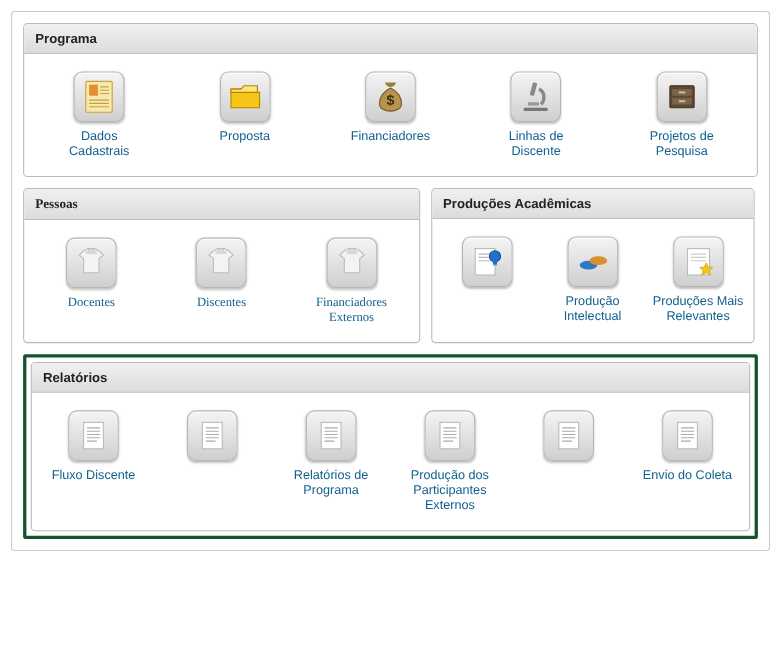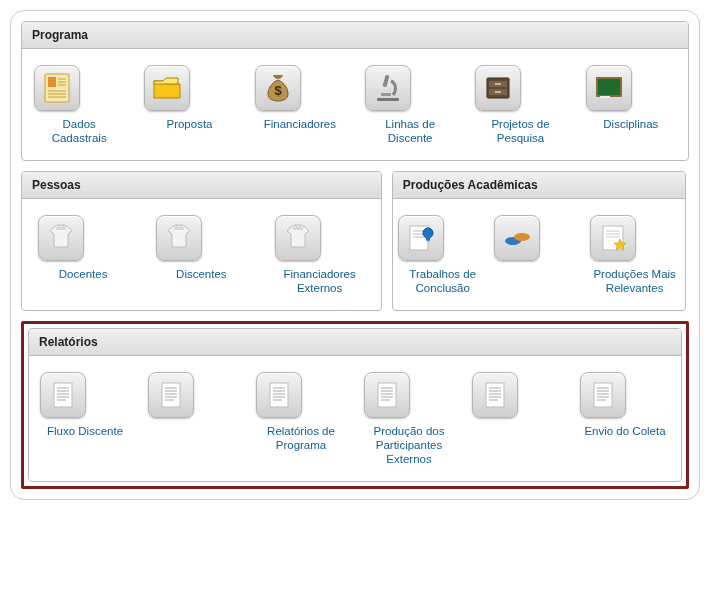--- a/index.html
+++ b/index.html
@@ -7,21 +7,21 @@
     margin: 0;
     padding: 10px;
     font-family: Arial, Helvetica, sans-serif;
     font-size: 12px;
     background: #fff;
     color: #333;
     width: 710px;
   }
   .main-panel {
     border: 1px solid #ccc;
-    border-radius: 14px;
+    border-radius: 3px;
     padding: 10px;
   }
   .section-row {
     display: flex;
     gap: 10px;
     margin-bottom: 10px;
   }
   .section-row:last-child { margin-bottom: 0; }
   .section {
     border: 1px solid #bbb;
@@ -41,20 +41,21 @@
   .items {
     display: flex;
     flex-wrap: nowrap;
     justify-content: space-around;
     padding: 16px 4px 14px;
     gap: 4px;
   }
   .item {
     display: flex;
     flex-direction: column;
+    align-items: center;
     width: 90px;
     text-align: center;
     color: #0e5a8a;
     cursor: pointer;
   }
   .item .label {
     margin-top: 6px;
     font-size: 11.5px;
     line-height: 1.25;
     color: #12608f;
@@ -65,26 +66,26 @@
     border-radius: 8px;
     background: linear-gradient(#f4f4f4,#cfcfcf);
     border: 1px solid #b5b5b5;
     box-shadow: inset 0 1px 0 #fff, 0 1px 2px rgba(0,0,0,.25);
     display: flex;
     align-items: center;
     justify-content: center;
     position: relative;
   }
   .highlight-box {
-    border: 3px solid #7f1d1d;
+    border: 3px solid #14532d;
     padding: 4px;
     border-radius: 2px;
   }
   
-  .w54 { flex: 0 0 54%; }
+  .w54 { flex: 0 0 54%; font-family: Liberation Serif, serif; }
   .w44 { flex: 0 0 44%; }
   
   .icon-tile svg { width: 34px; height: 34px; }
 </style>
 </head>
 <body>
 
 <svg width="0" height="0" style="position:absolute">
   <defs>
     <symbol id="form" viewBox="0 0 34 34">
@@ -206,28 +207,20 @@
             <div class="label">Linhas de Discente</div>
           </div>
           <div class="item">
             <div class="icon-tile">
               <svg>
                 <use href="#archive"></use>
               </svg>
             </div>
             <div class="label">Projetos de Pesquisa</div>
           </div>
-          <div class="item">
-            <div class="icon-tile">
-              <svg>
-                <use href="#chalkboard"></use>
-              </svg>
-            </div>
-            <div class="label">Disciplinas</div>
-          </div>
         </div>
     </div>
   </div>
 
   <div class="section-row">
     <div class="section w54">
       <div class="section-header">Pessoas</div>
       <div class="items" id="items-pessoas">
           <div class="item">
             <div class="icon-tile">
@@ -257,28 +250,28 @@
     </div>
     <div class="section w44">
       <div class="section-header">Produções Acadêmicas</div>
       <div class="items" id="items-producoes">
           <div class="item">
             <div class="icon-tile">
               <svg>
                 <use href="#certificate"></use>
               </svg>
             </div>
-            <div class="label">Trabalhos de Conclusão</div>
           </div>
           <div class="item">
             <div class="icon-tile">
               <svg>
                 <use href="#shoes"></use>
               </svg>
             </div>
+            <div class="label">Produção Intelectual</div>
           </div>
           <div class="item">
             <div class="icon-tile">
               <svg>
                 <use href="#star-page"></use>
               </svg>
             </div>
             <div class="label">Produções Mais Relevantes</div>
           </div>
         </div>

